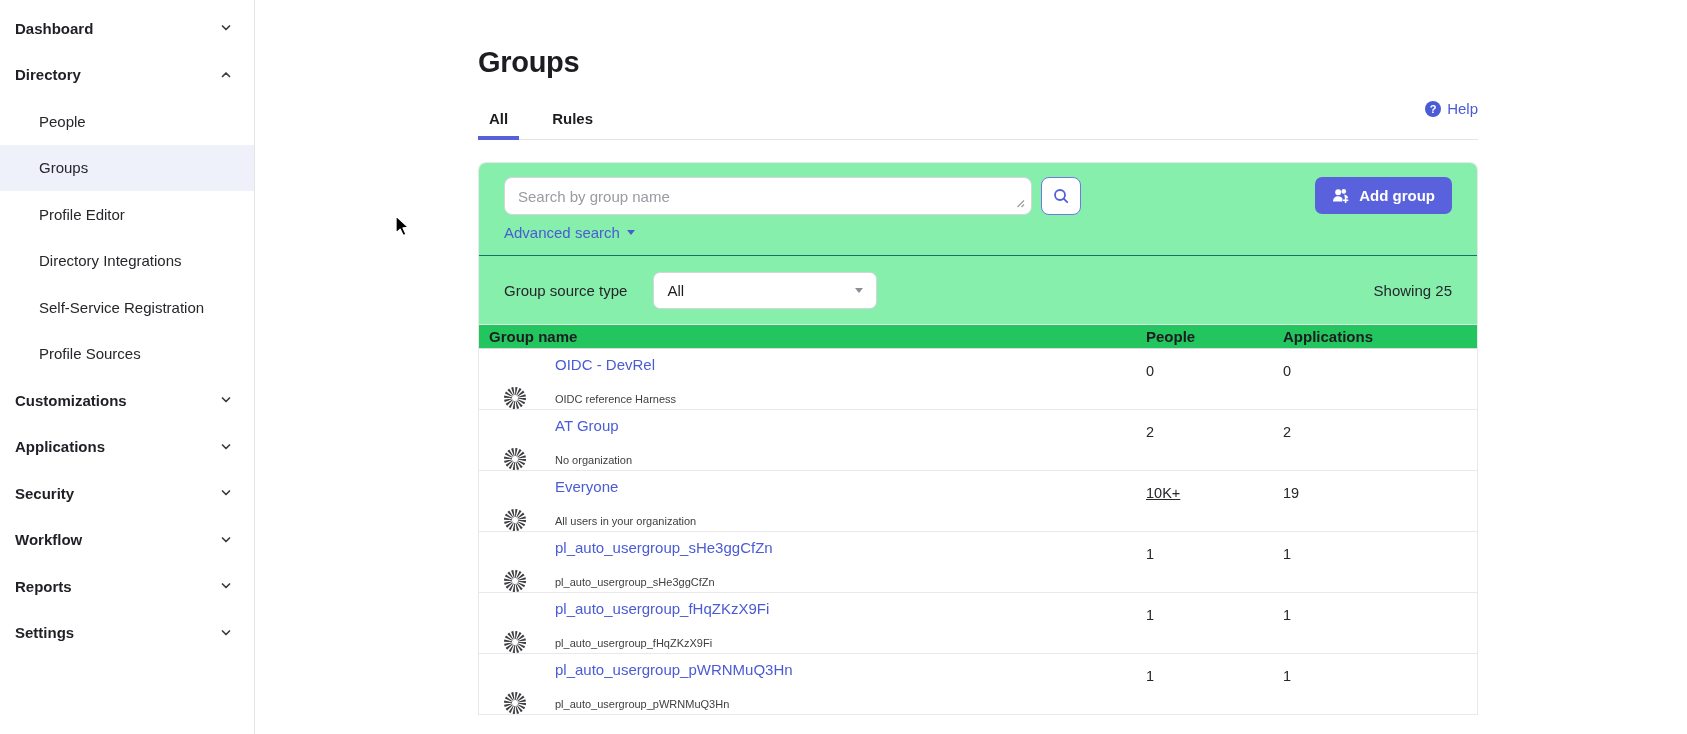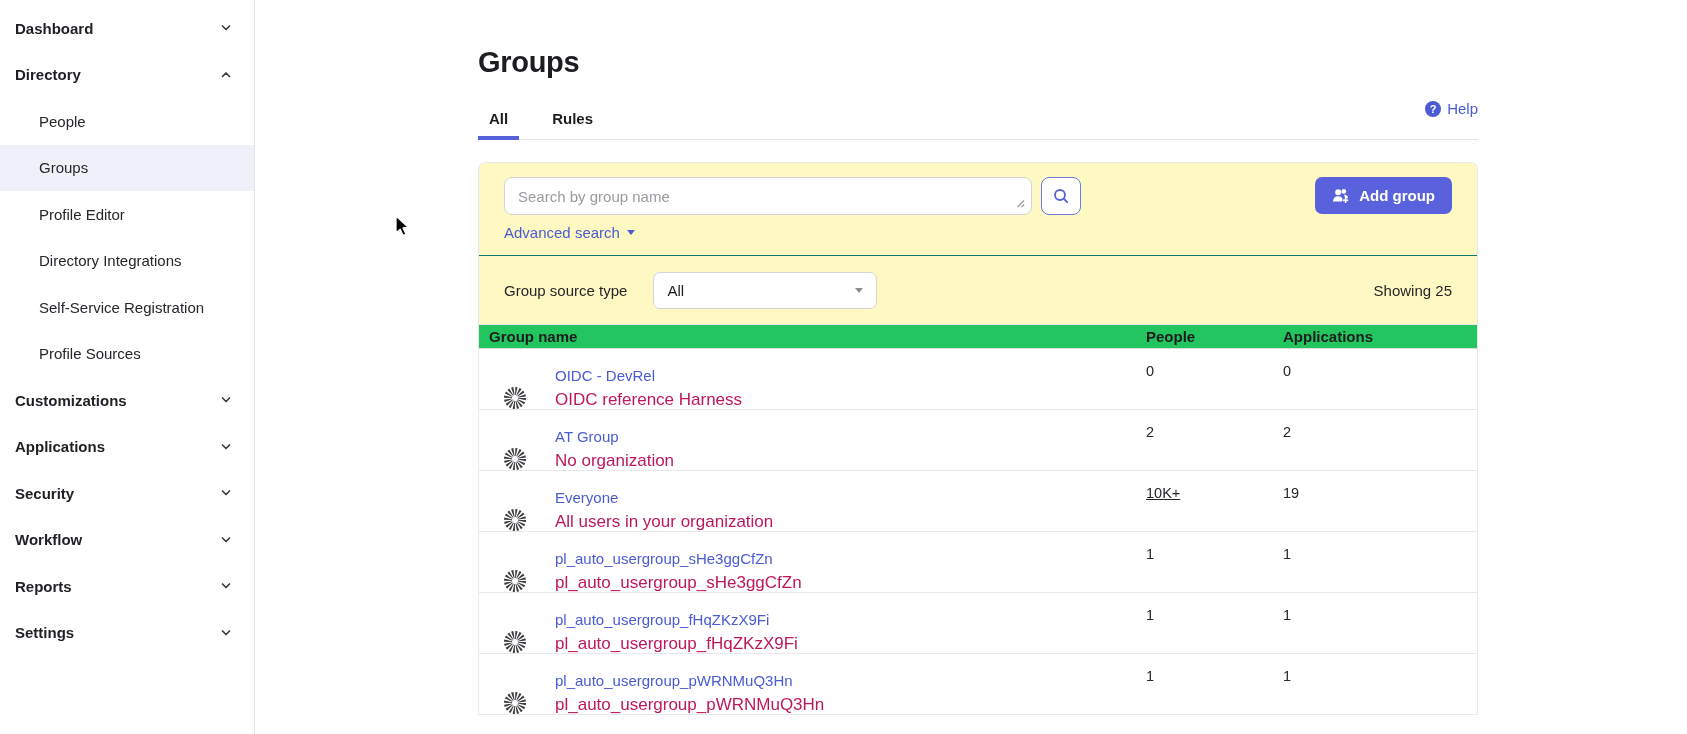--- a/index.html
+++ b/index.html
@@ -41,21 +41,21 @@
     font-size:11px; font-weight:700; display:flex; align-items:center; justify-content:center;
   }
 
   .tabs { margin-top:31px; border-bottom:1px solid #e4e4e7; display:flex; }
   .tab { padding:0 11px 12px; font-size:15px; font-weight:700; color:#1d1d21; margin-bottom:-1px; cursor:pointer; }
   .tab + .tab { margin-left:22px;text-align:center; }
   .tab.active { border-bottom:4px solid #5560d9; padding-bottom:9px; }
 
   
   .panel { margin-top:22px; border:1px solid #e8e8eb; border-bottom:none; border-radius:8px 8px 0 0; }
-  .filter { background:#fef9c3; border-radius:7px 7px 0 0; border-bottom:1px solid #e4e4e7; }
+  .filter { background:#86efac; border-radius:7px 7px 0 0; border-bottom:1px solid #e4e4e7; }
   .search-row { display:flex; align-items:flex-start; padding:14px 25px 0 25px; }
   .search-wrap { position:relative; }
   .search-input {
     width:528px; height:38px; border:1px solid #d5d5d9; border-radius:8px;
     padding:0 26px 0 13px; font-size:15px; color:#1d1d21; background:#fff; outline:none;
     font-family:"Liberation Sans", sans-serif;
   }
   .search-input::placeholder { color:#9a9aa2; }
   .resize-handle { position:absolute; right:7px; bottom:7px; }
   .search-btn {
@@ -97,21 +97,21 @@
     font-size:15px; font-weight:700; color:#1d1d21;
   }
   .thead .th-name { padding-left:10px; }
   .trow {
     display:grid; grid-template-columns:667px 137px 1fr;
     height:61px; border-bottom:1px solid #e9e9ec; background:#fff;
   }
   .gcell { display:flex; align-items:flex-end; padding-left:25px; padding-top:2px; }
   .gicon { flex:0 0 auto; margin-right:29px; display:block; }
   .gname { color:#4a5bd4; font-size:15px; line-height:19px; text-decoration:none; cursor:pointer; }
-  .gdesc { color:#be185d; font-size:17px; line-height:19px; margin-top:5px; }
+  .gdesc { color:#404040; font-size:11px; line-height:19px; margin-top:16px; }
   .num { font-size:14.5px; color:#26262b; padding-top:13px; line-height:19px; }
   .num .u { text-decoration:underline; cursor:pointer; }
 
   .cursor { position:absolute; left:394px; top:215px; pointer-events:none; z-index:10; }
 </style>
 </head>
 <body>
 
 <nav class="sidebar">
   <div class="nav-section">

